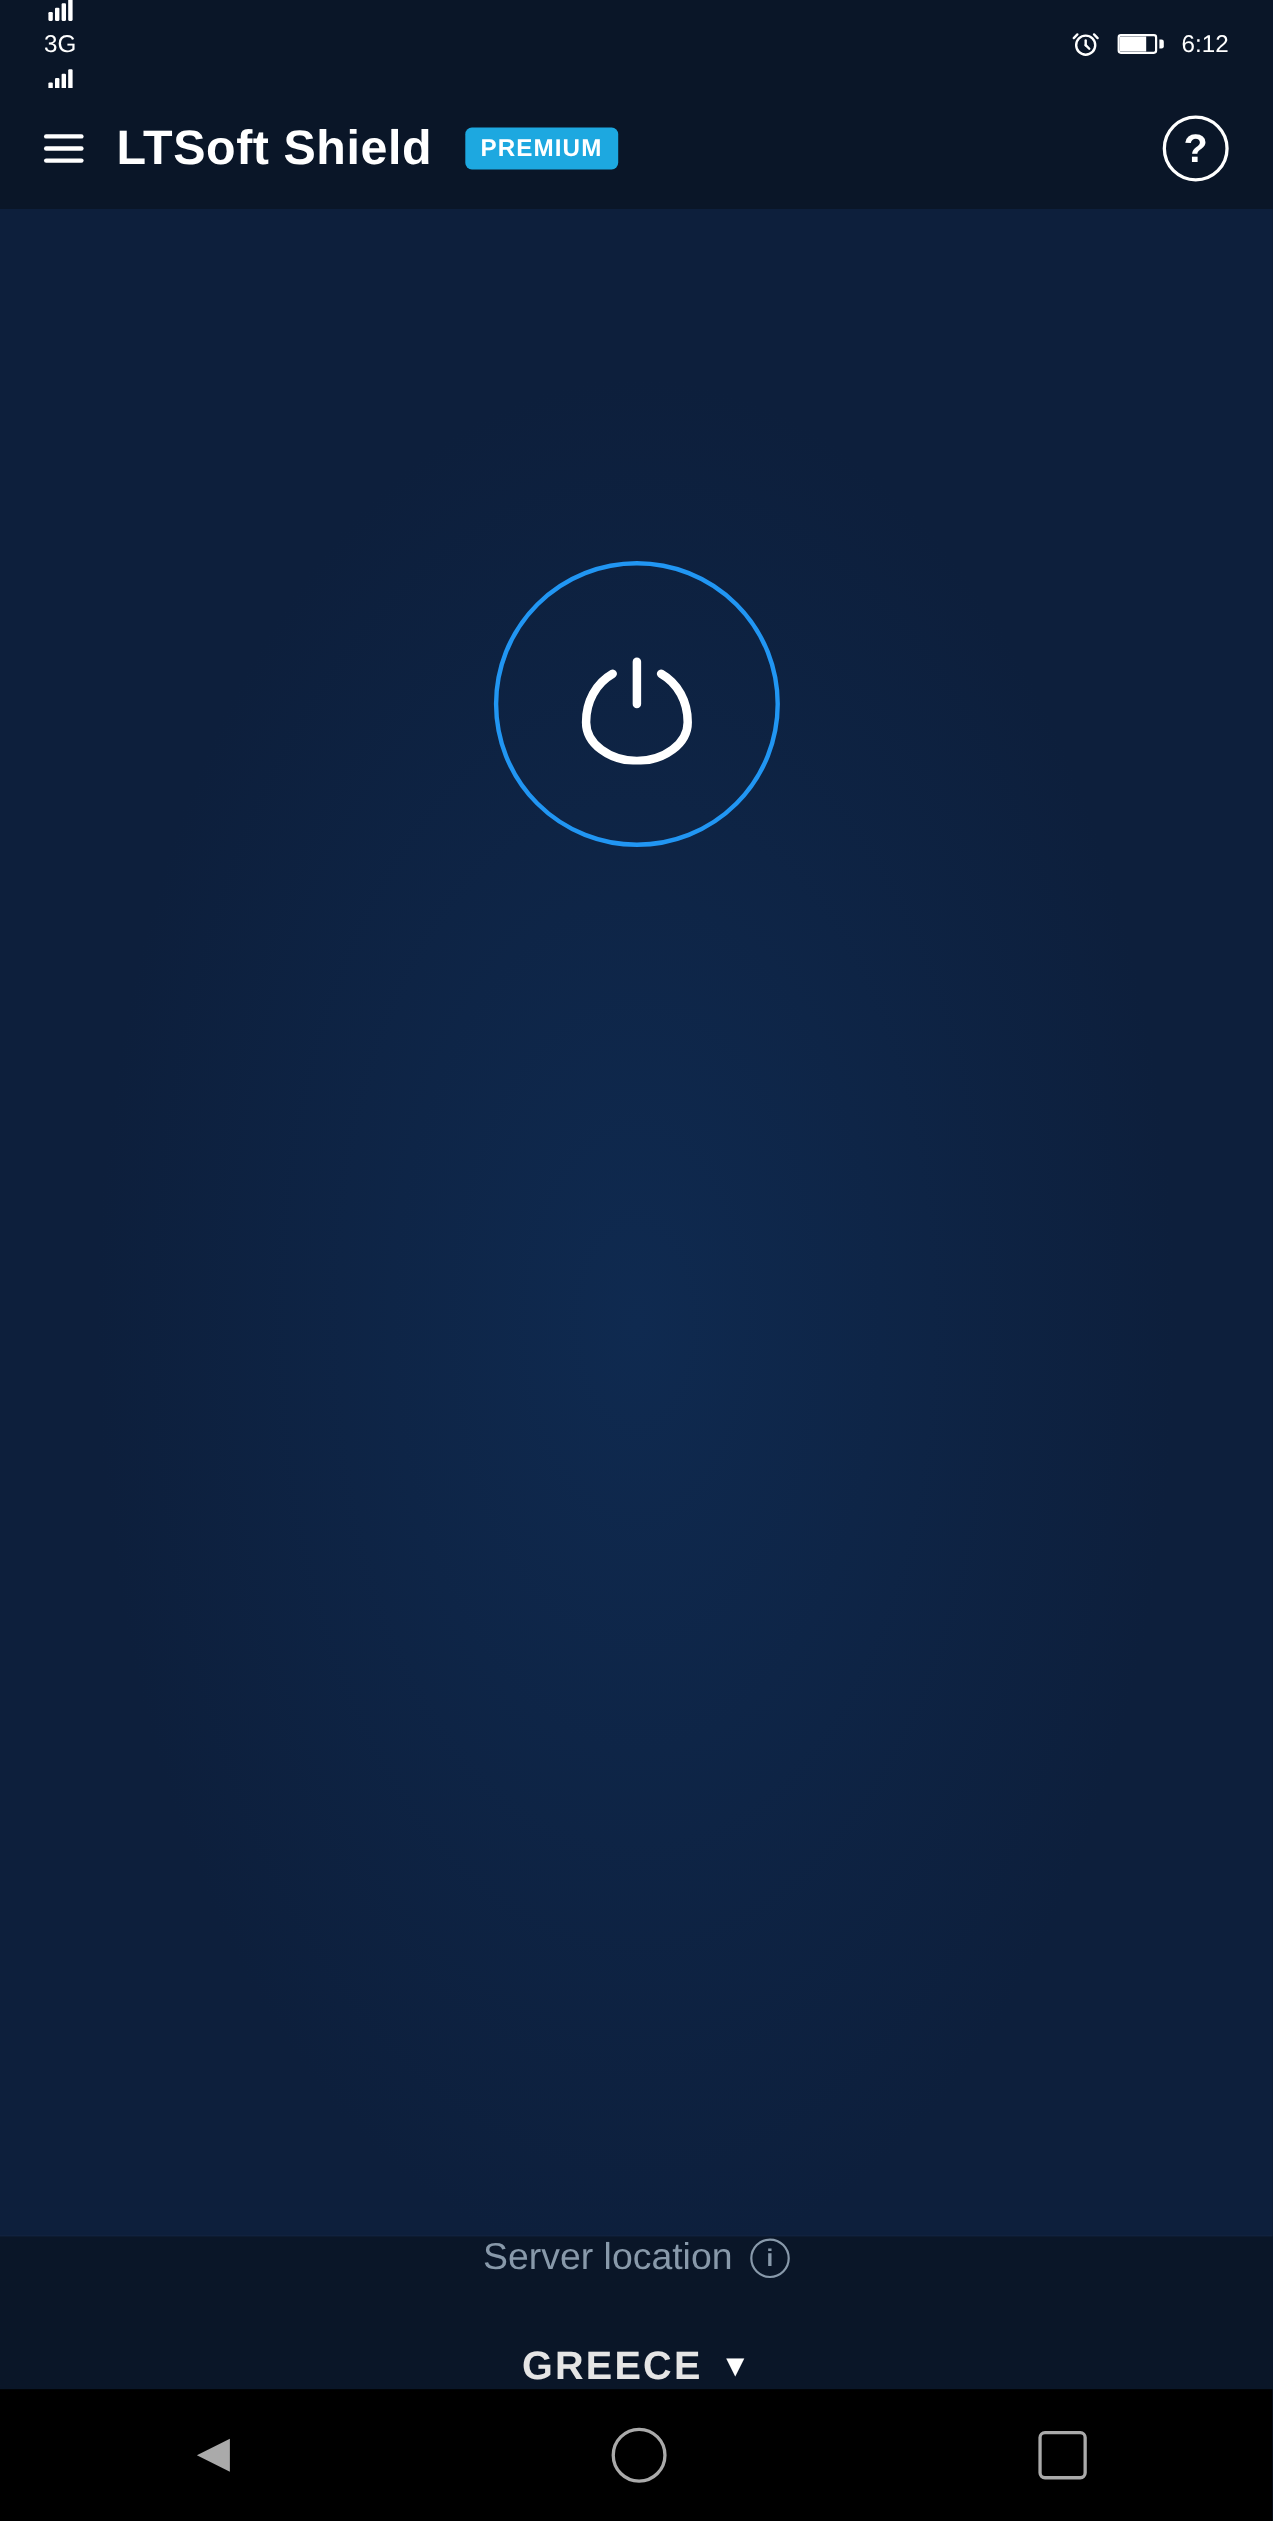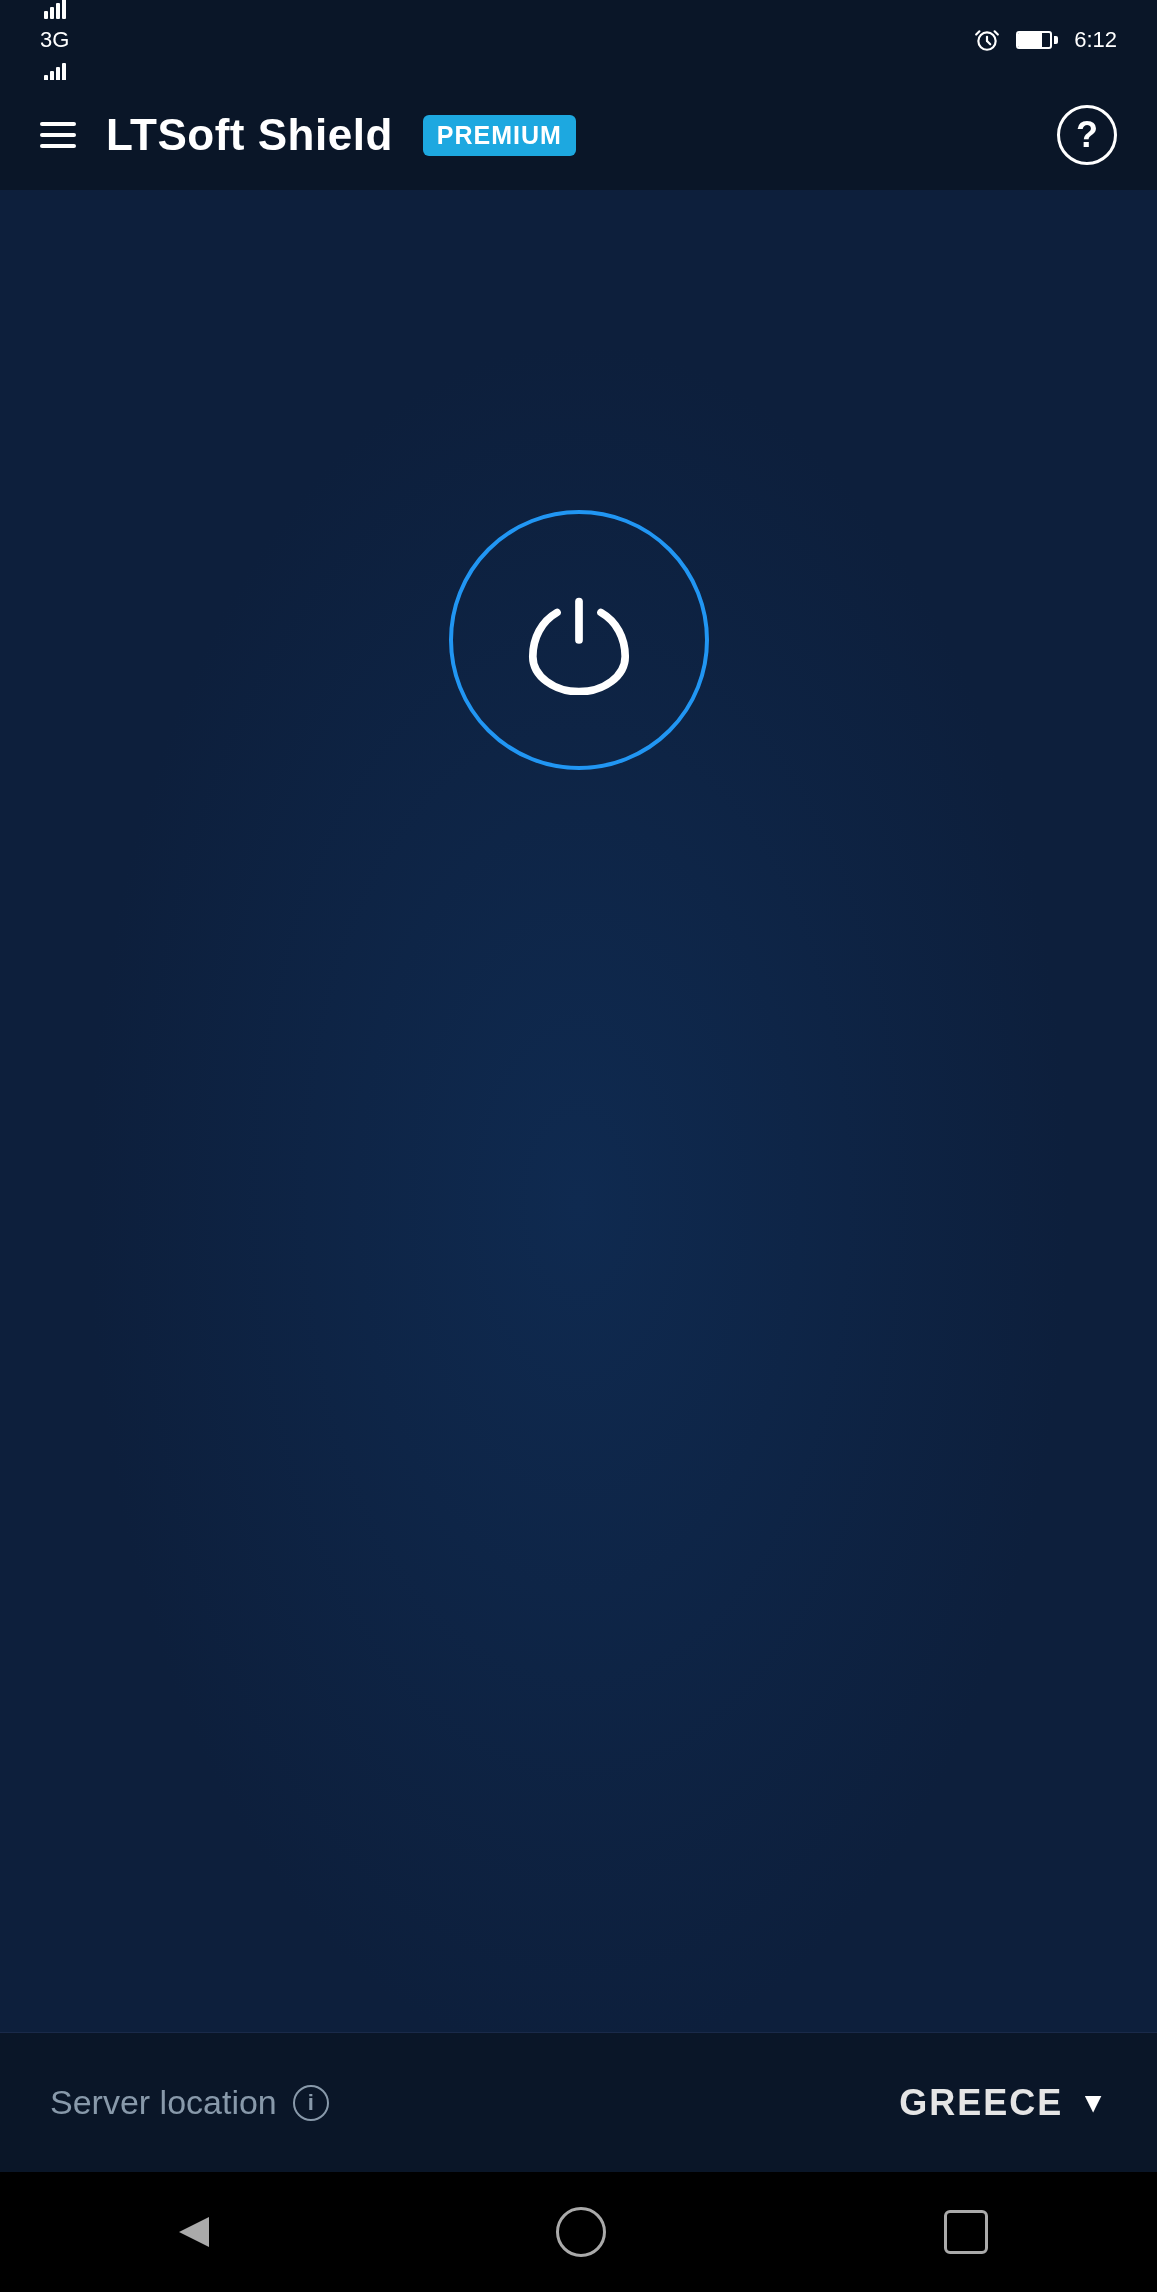--- a/index.html
+++ b/index.html
@@ -135,21 +135,21 @@
     .app-title {
       color: #ffffff;
       font-size: 44px;
       font-weight: 600;
       letter-spacing: 0.5px;
     }
 
     .premium-badge {
       background: #1da8e0;
       color: #ffffff;
-      font-size: 25px;
+      font-size: 22px;
       font-weight: 700;
       padding: 6px 14px;
       border-radius: 6px;
       letter-spacing: 1px;
     }
 
     .help-button {
       width: 60px;
       height: 60px;
       border: 3px solid #ffffff;
@@ -218,20 +218,21 @@
     
     .bottom-bar {
       height: 140px;
       background: #0a1628;
       display: flex;
       align-items: center;
       justify-content: space-between;
       padding: 0 50px;
       flex-shrink: 0;
       border-top: 1px solid #1a2a4a;
+      flex-direction: column;
     }
 
     .server-location-left {
       display: flex;
       align-items: center;
       gap: 16px;
     }
 
     .server-location-text {
       color: #8899aa;

